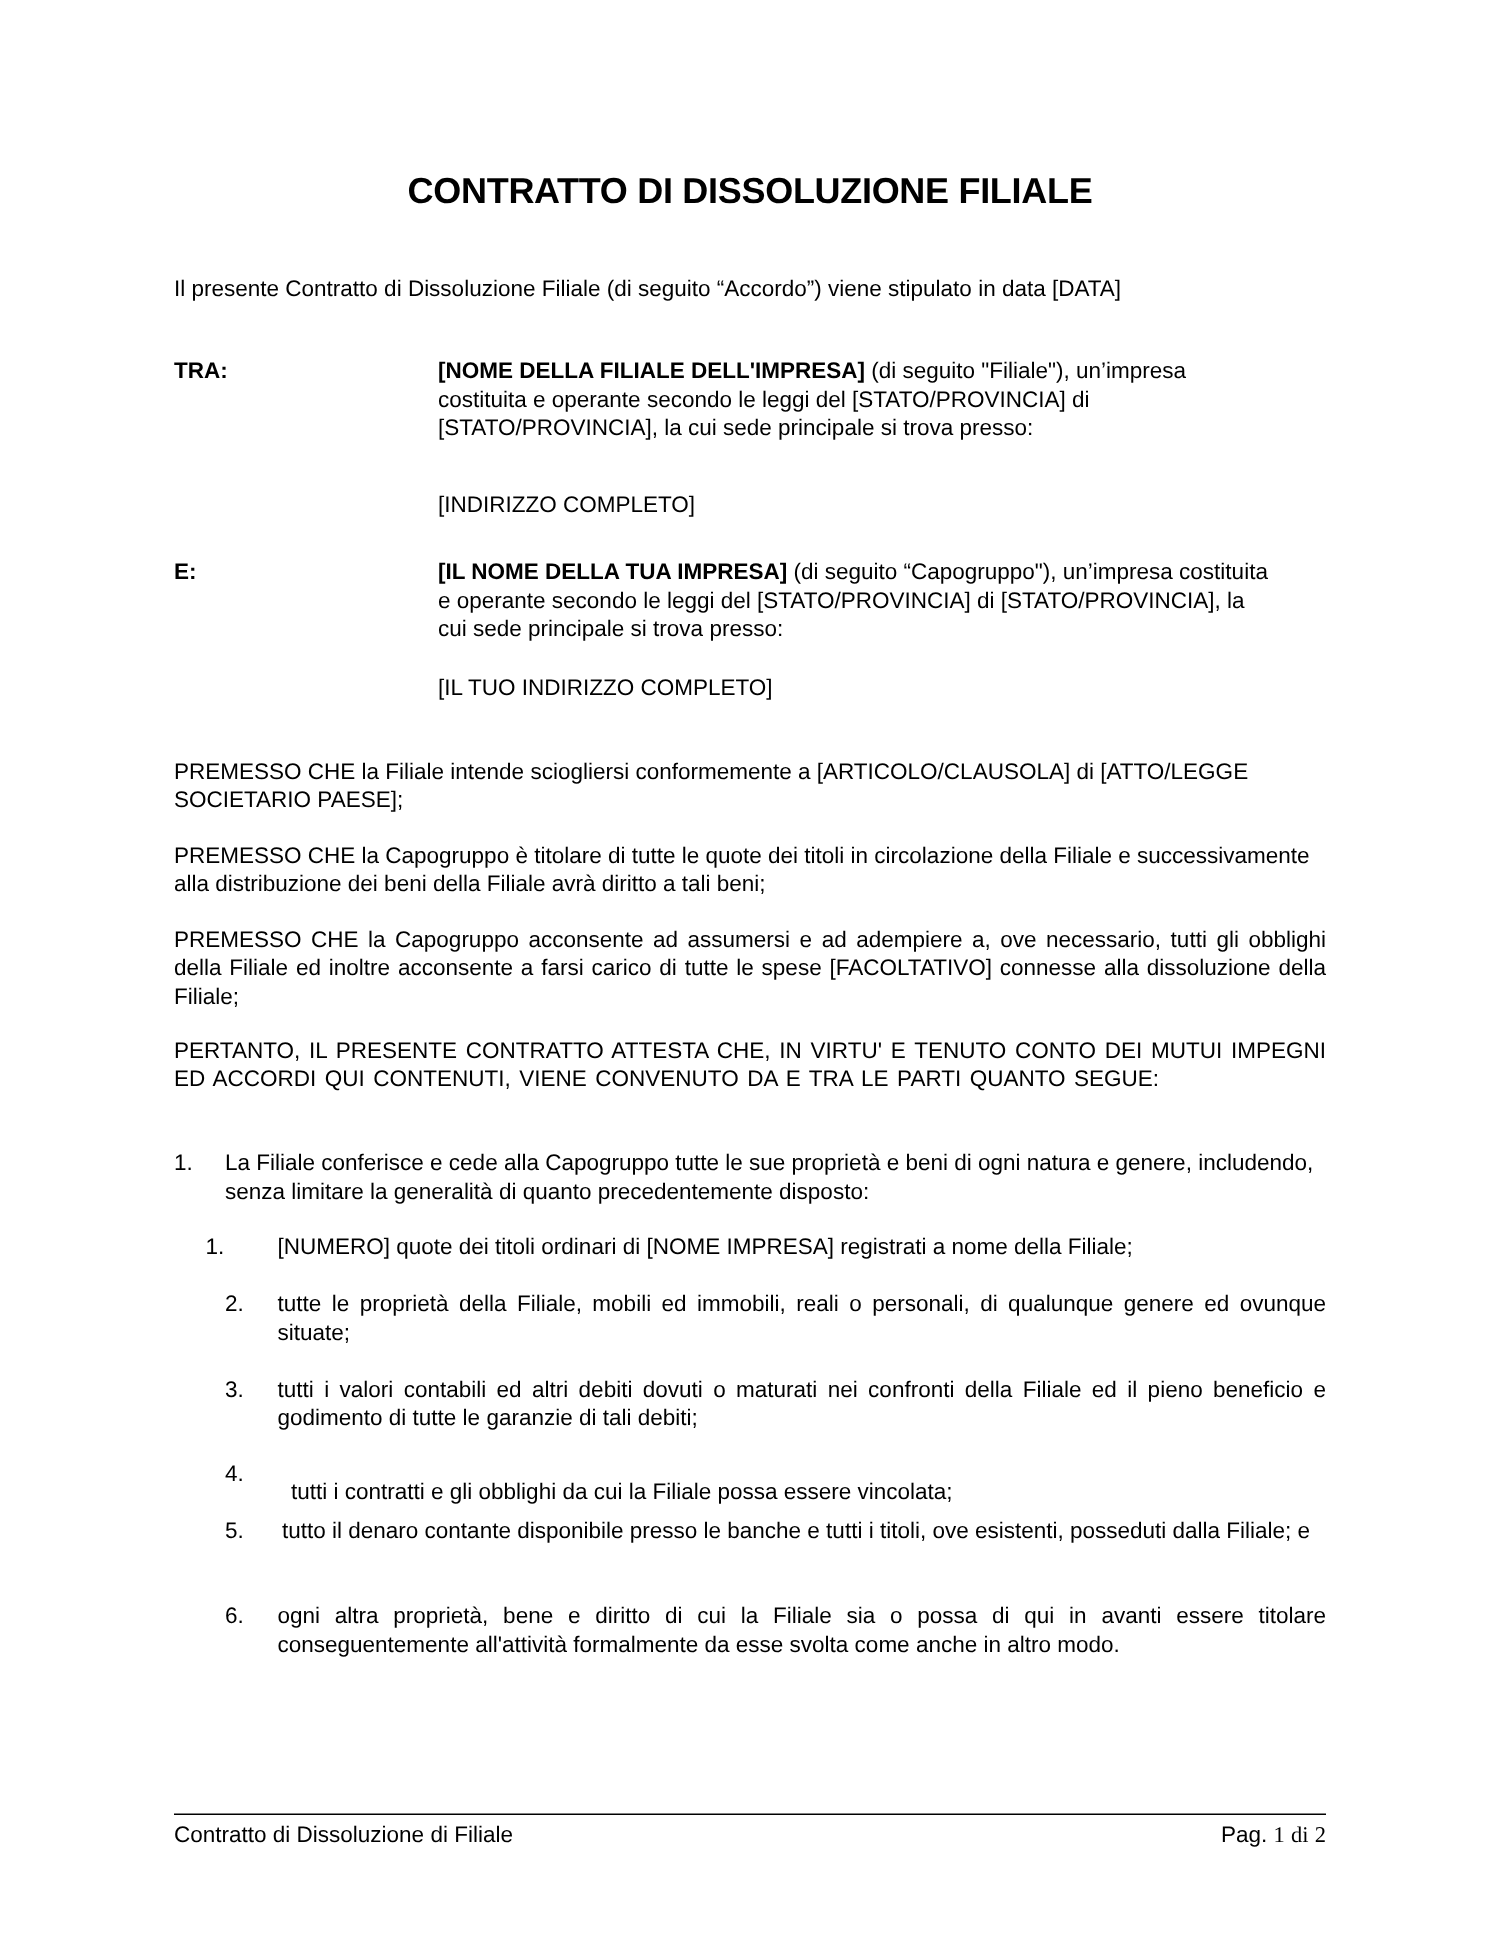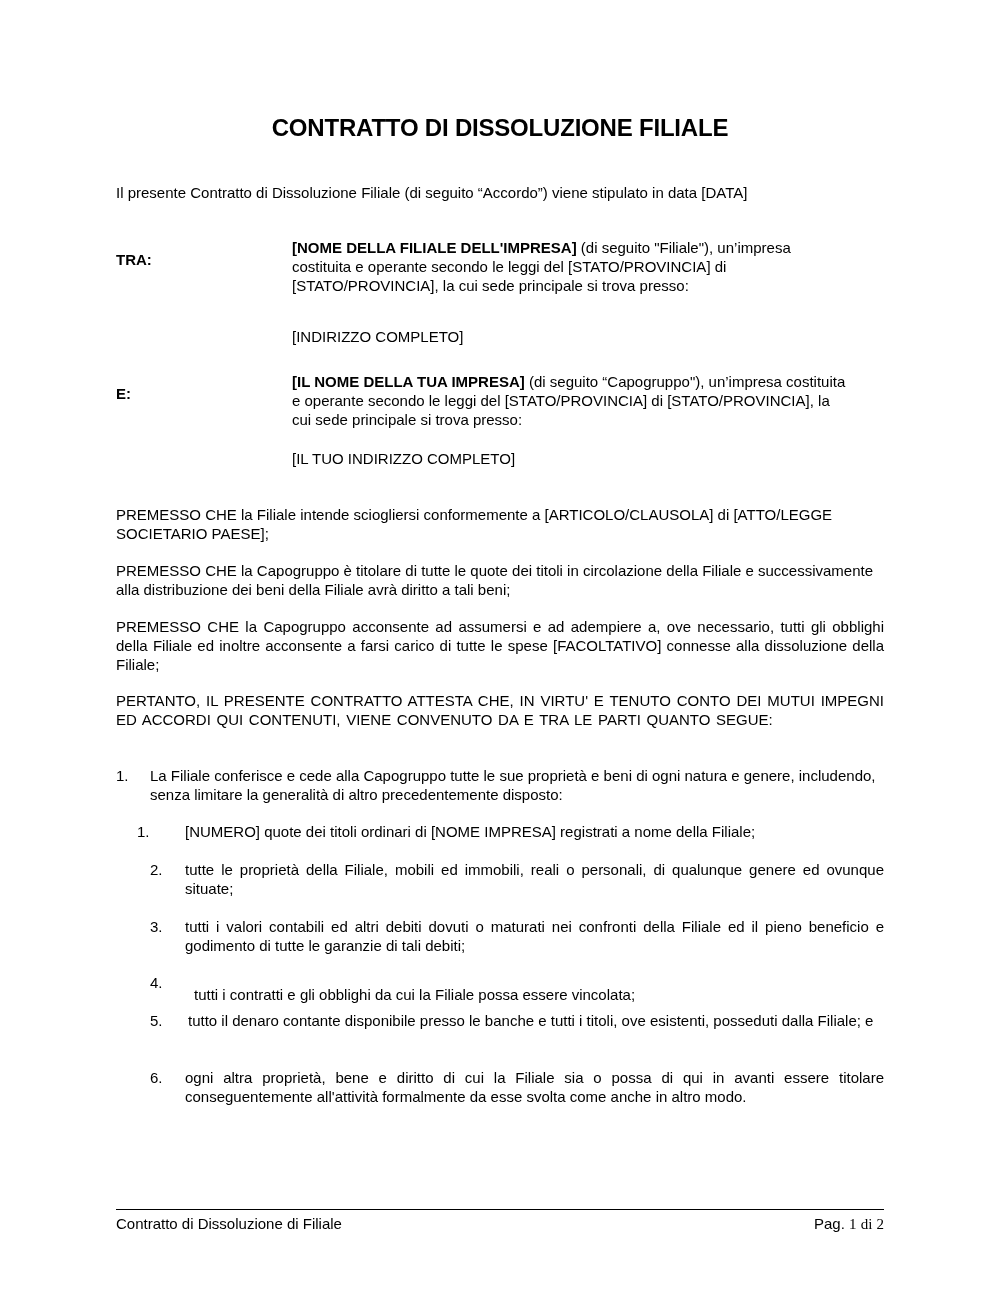--- a/index.html
+++ b/index.html
@@ -7,21 +7,21 @@
       width: 1000px; height: 1290px; position: relative; overflow: hidden;
       font-family: "Liberation Sans", sans-serif; color: #000; font-size: 15px;
     }
     .page { position: absolute; left: 0; top: 0; width: 1000px; height: 1290px; }
     .title {
       position: absolute; left: 0; right: 0; top: 114px; text-align: center;
       font-weight: bold; font-size: 24px; letter-spacing: -0.2px;
     }
     .intro { position: absolute; left: 116px; top: 183px; font-size: 15px; line-height: 19px; }
     .party { position: absolute; left: 116px; width: 770px; }
-    .party-label { position: absolute; left: 0; top: 0; font-weight: bold; font-size: 15px; line-height: 19px; margin-top: 12px; }
+    .party-label { position: absolute; left: 0; top: 0; font-weight: bold; font-size: 15px; line-height: 19px; }
     .party-body { position: absolute; left: 176px; top: 0; width: 560px; font-size: 15px; line-height: 19px; }
     .party-body b { font-weight: bold; text-align: center; }
     .party-addr { position: absolute; left: 176px; font-size: 15px; line-height: 19px; }
     .para { position: absolute; left: 116px; width: 768px; font-size: 15px; line-height: 19px; }
     .justify { text-align: justify; text-align-last: left; }
     .num { position: absolute; font-size: 15px; line-height: 19px; }
     .item-text { position: absolute; font-size: 15px; line-height: 19px; }
     .footer-rule { position: absolute; left: 116px; top: 1209px; width: 768px; height: 0; border-top: 1.5px solid #000; }
     .footer-left { position: absolute; left: 116px; top: 1215px; font-size: 15px; }
     .footer-right { position: absolute; right: 116px; top: 1215px; font-size: 15px; }
@@ -47,21 +47,21 @@
     <div class="party-body"><b>[IL NOME DELLA TUA IMPRESA]</b><span> (di seguito “Capogruppo"), un’impresa costituita e operante secondo le leggi del [STATO/PROVINCIA] di [STATO/PROVINCIA], la cui sede principale si trova presso:</span></div>
     <div class="party-addr" style="top:77px;">[IL TUO INDIRIZZO COMPLETO]</div>
   </div>
 
   <div class="para" style="top:505px;">PREMESSO CHE la Filiale intende sciogliersi conformemente a [ARTICOLO/CLAUSOLA] di [ATTO/LEGGE SOCIETARIO PAESE];</div>
   <div class="para" style="top:561px;">PREMESSO CHE la Capogruppo è titolare di tutte le quote dei titoli in circolazione della Filiale e successivamente alla distribuzione dei beni della Filiale avrà diritto a tali beni;</div>
   <div class="para justify" style="top:617px;">PREMESSO CHE la Capogruppo acconsente ad assumersi e ad adempiere a, ove necessario, tutti gli obblighi della Filiale ed inoltre acconsente a farsi carico di tutte le spese [FACOLTATIVO] connesse alla dissoluzione della Filiale;</div>
   <div class="para justify" style="top:691px; word-spacing:1.5px;">PERTANTO, IL PRESENTE CONTRATTO ATTESTA CHE, IN VIRTU' E TENUTO CONTO DEI MUTUI IMPEGNI ED ACCORDI QUI CONTENUTI, VIENE CONVENUTO DA E TRA LE PARTI QUANTO SEGUE:</div>
 
   <div class="num" style="left:116px; top:766px;">1.</div>
-  <div class="item-text" style="left:150px; top:766px; width:734px;">La Filiale conferisce e cede alla Capogruppo tutte le sue proprietà e beni di ogni natura e genere, includendo, senza limitare la generalità di altro precedentemente disposto:</div>
+  <div class="item-text" style="left:150px; top:766px; width:734px;">La Filiale conferisce e cede alla Capogruppo tutte le sue proprietà e beni di ogni natura e genere, includendo, senza limitare la generalità di quanto precedentemente disposto:</div>
 
   <div class="num" style="left:137px; top:822px;">1.</div>
   <div class="item-text" style="left:185px; top:822px; width:700px;">[NUMERO] quote dei titoli ordinari di [NOME IMPRESA] registrati a nome della Filiale;</div>
 
   <div class="num" style="left:150px; top:860px;">2.</div>
   <div class="item-text justify" style="left:185px; top:860px; width:699px;">tutte le proprietà della Filiale, mobili ed immobili, reali o personali, di qualunque genere ed ovunque situate;</div>
 
   <div class="num" style="left:150px; top:917px;">3.</div>
   <div class="item-text justify" style="left:185px; top:917px; width:699px;">tutti i valori contabili ed altri debiti dovuti o maturati nei confronti della Filiale ed il pieno beneficio e godimento di tutte le garanzie di tali debiti;</div>
 

